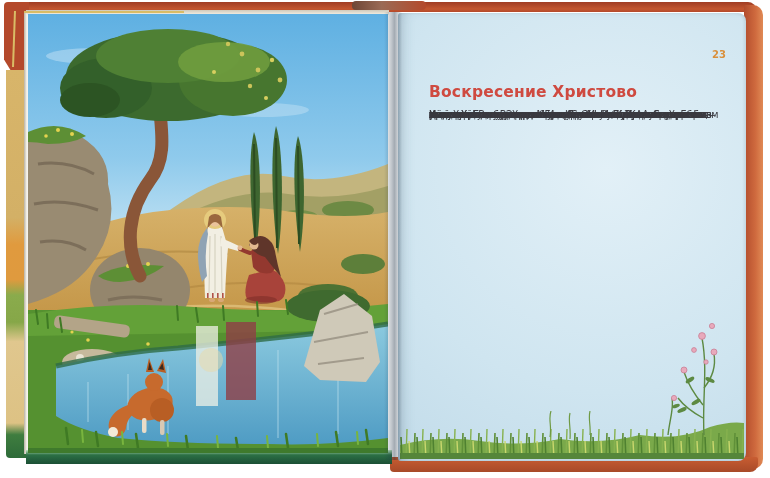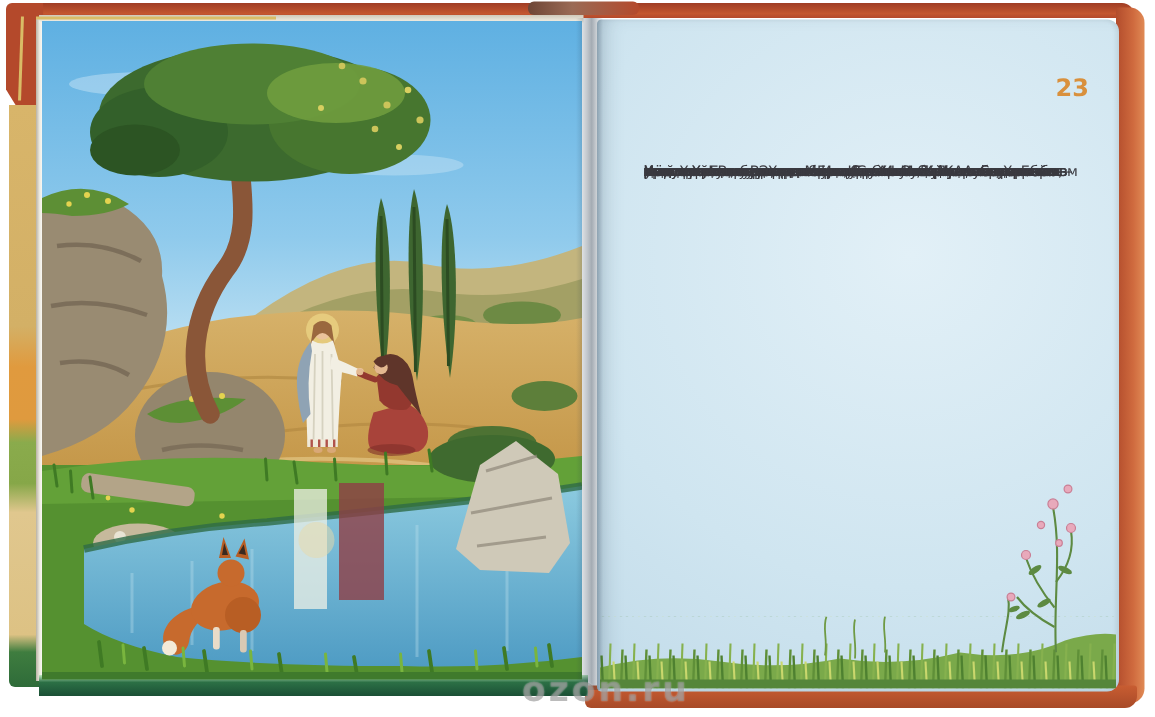--- a/index.html
+++ b/index.html
@@ -35,21 +35,21 @@
   .left-page svg{position:static;display:block;}
   .gutter{left:384px;top:12px;width:18px;height:448px;z-index:6;
     background:linear-gradient(90deg,rgba(30,50,70,0) 0%,rgba(30,50,70,.28) 42%,
       rgba(15,35,55,.38) 58%,rgba(255,255,255,0) 100%);}
   .right-page{left:398px;top:13px;width:348px;height:448px;z-index:5;overflow:hidden;
     background:radial-gradient(120% 90% at 60% 35%, #e2f0f7 0%, #cfe5f0 55%, #bdd8e7 100%);
     border-radius:3px 8px 8px 3px;
     box-shadow:inset 10px 0 14px -8px rgba(50,70,90,.35), inset -2px 0 3px rgba(0,0,0,.08);}
 
   
-  .page-number{top:36px;right:20px;font-size:16px;font-weight:bold;color:#d9903c;}
+  .page-number{top:36px;right:20px;font-size:10px;font-weight:bold;color:#d9903c;}
   .title{left:31px;top:70px;font-size:15.5px;font-weight:bold;color:#cf4a40;
     letter-spacing:.2px;white-space:nowrap;}
   .body{left:31px;top:96px;font-size:9.6px;line-height:12.35px;color:#3a3a40;
     letter-spacing:-0.15px;white-space:nowrap;}
   .body div{position:static;}
   .grass-strip{left:2px;bottom:2px;width:344px;height:48px;}
   .flower{right:18px;bottom:26px;width:80px;height:125px;}
 
   
   .watermark{left:348px;top:447px;z-index:50;font-size:23px;font-weight:bold;
@@ -239,20 +239,21 @@
         <circle cx="60" cy="326" r="1.8" fill="#e4d34f"></circle>
           <circle cx="44" cy="318" r="1.6" fill="#e4d34f"></circle>
         <circle cx="120" cy="330" r="1.8" fill="#e4d34f"></circle>
       </g>
       <rect x="0" y="434" width="360" height="5" fill="#3f7a2c"></rect>
     </svg>
   </div>
 
   <div class="right-page">
     <div class="page-number">23</div>
+    <div class="title">Воскресение Христово</div>
     <div class="body">
         <div>Иисус Христос творил чудеса: больных делал здоровы-</div>
         <div>ми, сильную бурю на море ученикам, даже мёртвых вос-</div>
         <div>крешал — и они становились живыми. Люди ходили за</div>
         <div>Ним сердце и внимательно слушали Его. А вот учите-</div>
         <div>ля еврейского народа завидовали Иисусу и убили Его.</div>
         <div>Иисус Христос умер на кресте. Апостолы и все верные</div>
         <div>Христу люди горевали и плакали. Но Христос воскрес из</div>
         <div>мёртвых! Воскресение Господа Иисуса Христа первой</div>
         <div>увидела Его ученица Мария Спасителя. Как же она об-</div>
@@ -303,14 +304,13 @@
           <circle cx="64" cy="16" r="2.6"></circle>
         <circle cx="46" cy="40" r="2.4"></circle>
           <circle cx="26" cy="88" r="2.6"></circle>
         <circle cx="58" cy="52" r="2.2"></circle>
       </g>
     </svg>
   </div>
 
   <div class="gutter"></div>
 
-  <div class="watermark">ozon.ru</div>
 </div>
 
 </body></html>

